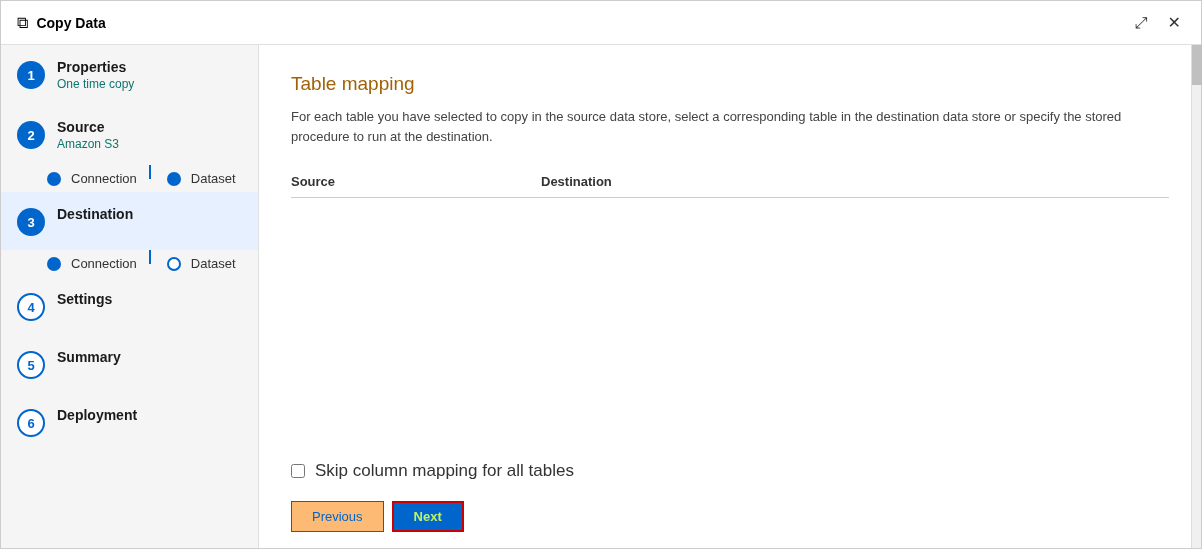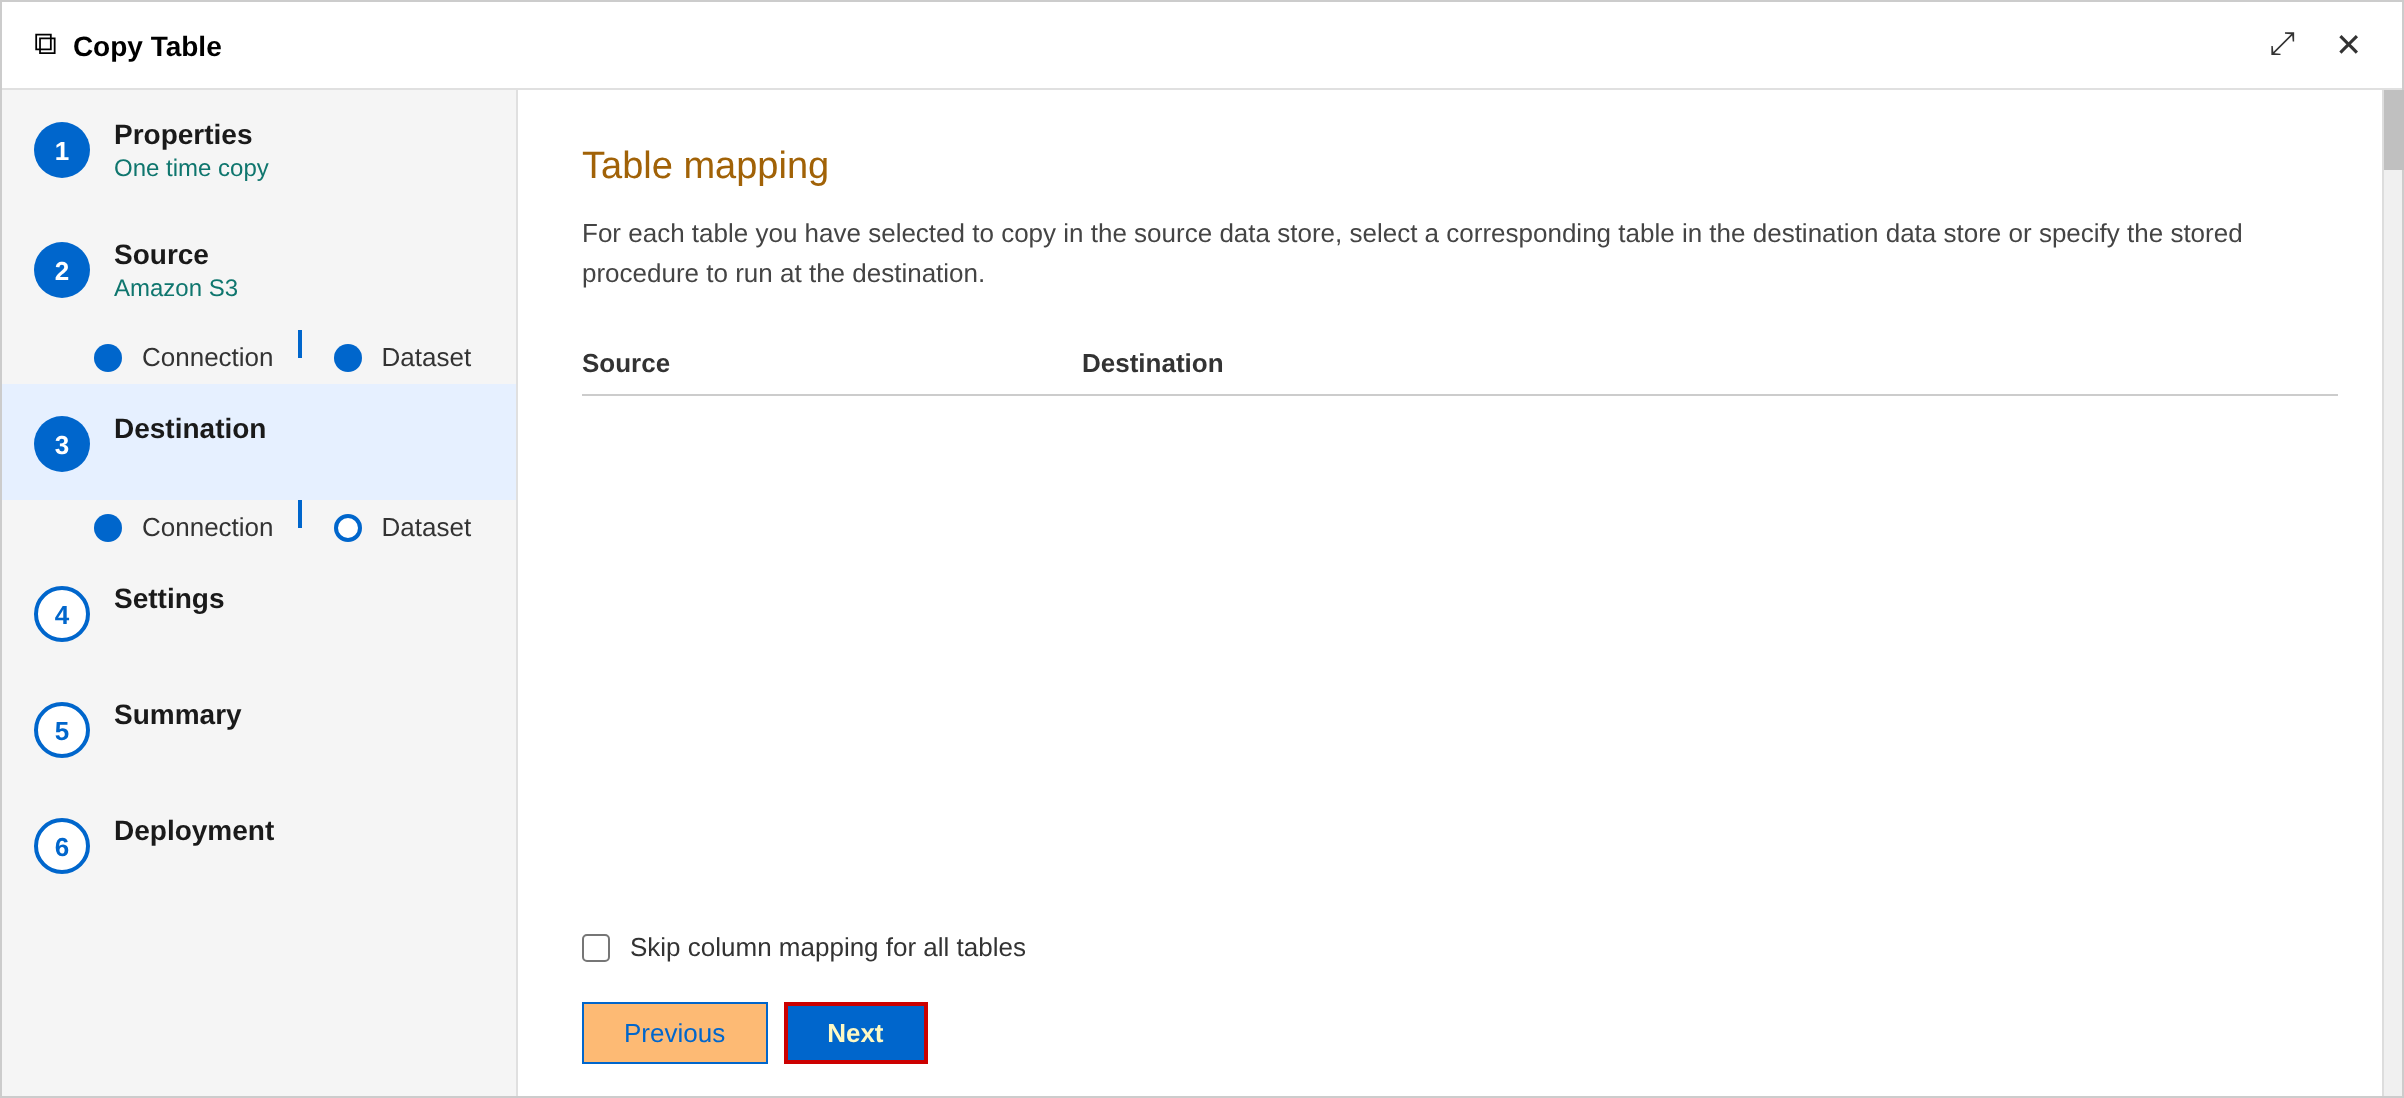--- a/index.html
+++ b/index.html
@@ -255,40 +255,40 @@
     }
     .skip-checkbox {
       width: 14px;
       height: 14px;
       border: 1px solid #666;
       background: #fff;
       cursor: pointer;
       flex-shrink: 0;
     }
     .skip-label {
-      font-size: 13px;
+      font-size: 17px;
       color: #333;
     }
     .btn-row {
       display: flex;
       gap: 8px;
     }
     .btn-prev {
       padding: 6px 20px;
       background: #fdba74;
       border: 1px solid #0066cc;
       color: #0066cc;
       font-size: 13px;
       cursor: pointer;
     }
     .btn-next {
       padding: 6px 20px;
       background: #0066cc;
       border: 2px solid #cc0000;
-      color: #fef9c3;
+      color: #bef264;
       font-size: 13px;
       cursor: pointer;
       font-weight: 600;
     }
     .scrollbar-track {
       width: 10px;
       background: #f0f0f0;
       border-left: 1px solid #ddd;
       position: absolute;
       right: 0;
@@ -303,21 +303,21 @@
       top: 0;
     }
   </style>
 </head>
 <body>
 
 <div class="window">
 
   <div class="title-bar">
     <span class="title-bar-icon">⧉</span>
-    <span class="title-bar-title">Copy Table</span>
+    <span class="title-bar-title">Copy Data</span>
     <div class="title-bar-controls">
       <button class="title-bar-btn" title="Expand">⤢</button>
       <button class="title-bar-btn" title="Close">✕</button>
     </div>
   </div>
 
   <div class="main-content">
 
     <div class="sidebar">
 

